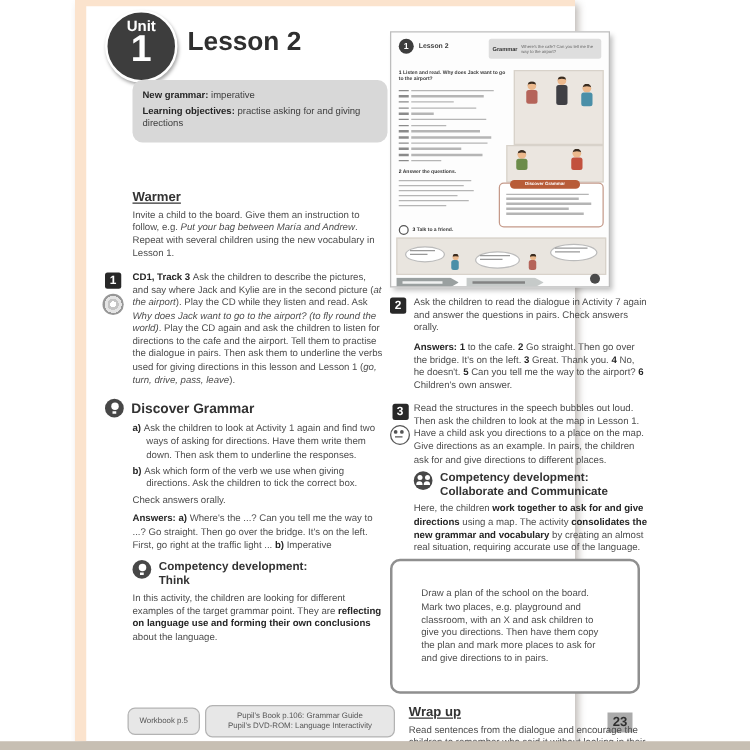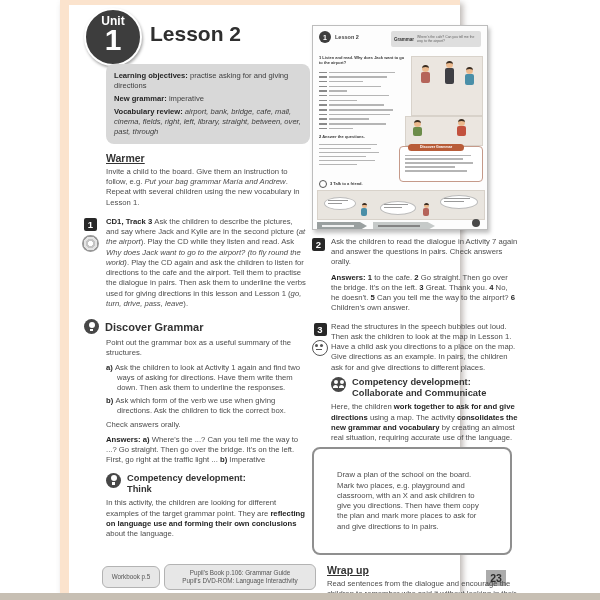--- a/index.html
+++ b/index.html
@@ -121,42 +121,40 @@
     <div class="peach-top"></div>
     <div class="peach-left"></div>
 
     <div class="unit-badge">
       <span class="u-lab">Unit</span>
       <span class="u-num">1</span>
     </div>
     <div class="lesson-title">Lesson 2</div>
 
     <div class="objectives">
+      <p><span class="b">New grammar: </span><span>imperative</span></p>
       <p><span class="b">Learning objectives: </span><span>practise asking for and giving directions</span></p>
-      <p><span class="b">New grammar: </span><span>imperative</span></p>
-      <p style="margin:0"><span class="b">Vocabulary review: </span><span class="i">airport, bank, bridge, cafe, mall, cinema, fields, right, left, library, straight, between, over, past, through</span></p>
     </div>
 
     <div class="col-left">
       <div class="h1">Warmer</div>
-      <p class="body-p"><span>Invite a child to the board. Give them an instruction to follow, e.g. </span><span class="i">Put your bag grammar María and Andrew</span><span>. Repeat with several children using the new vocabulary in Lesson 1.</span></p>
+      <p class="body-p"><span>Invite a child to the board. Give them an instruction to follow, e.g. </span><span class="i">Put your bag between María and Andrew</span><span>. Repeat with several children using the new vocabulary in Lesson 1.</span></p>
 
       <div class="step" style="margin-top:9px">
         <div class="gutter-l">
           <div class="num-badge">1</div>
           <div class="cd-icon"></div>
         </div>
         <p class="body-p"><span class="b">CD1, Track 3 </span><span>Ask the children to describe the pictures, and say where Jack and Kylie are in the second picture (</span><span class="i">at the airport</span><span>). Play the CD while they listen and read. Ask </span><span class="i">Why does Jack want to go to the airport? (to fly round the world)</span><span>. Play the CD again and ask the children to listen for directions to the cafe and the airport. Tell them to practise the dialogue in pairs. Then ask them to underline the verbs used for giving directions in this lesson and Lesson 1 (</span><span class="i">go, turn, drive, pass, leave</span><span>).</span></p>
       </div>
 
       <div class="dg-head">
         <div class="icon-circle bulb"></div>
         <div class="h2">Discover Grammar</div>
       </div>
-      <p class="body-p" style="margin-bottom:4px">Point out the grammar box as a useful summary of the structures.</p>
       <p class="li"><span class="b">a) </span><span>Ask the children to look at Activity 1 again and find two ways of asking for directions. Have them write them down. Then ask them to underline the responses.</span></p>
       <p class="li"><span class="b">b) </span><span>Ask which form of the verb we use when giving directions. Ask the children to tick the correct box.</span></p>
       <p class="body-p" style="margin-bottom:5px">Check answers orally.</p>
       <p class="body-p"><span class="b">Answers: a) </span><span>Where's the ...? Can you tell me the way to ...? Go straight. Then go over the bridge. It's on the left. First, go right at the traffic light ... </span><span class="b">b) </span><span>Imperative</span></p>
 
       <div class="comp">
         <div class="comp-head">
           <div class="icon-circle bulb"></div>
           <div class="comp-title">
             <div>Competency development:</div>

